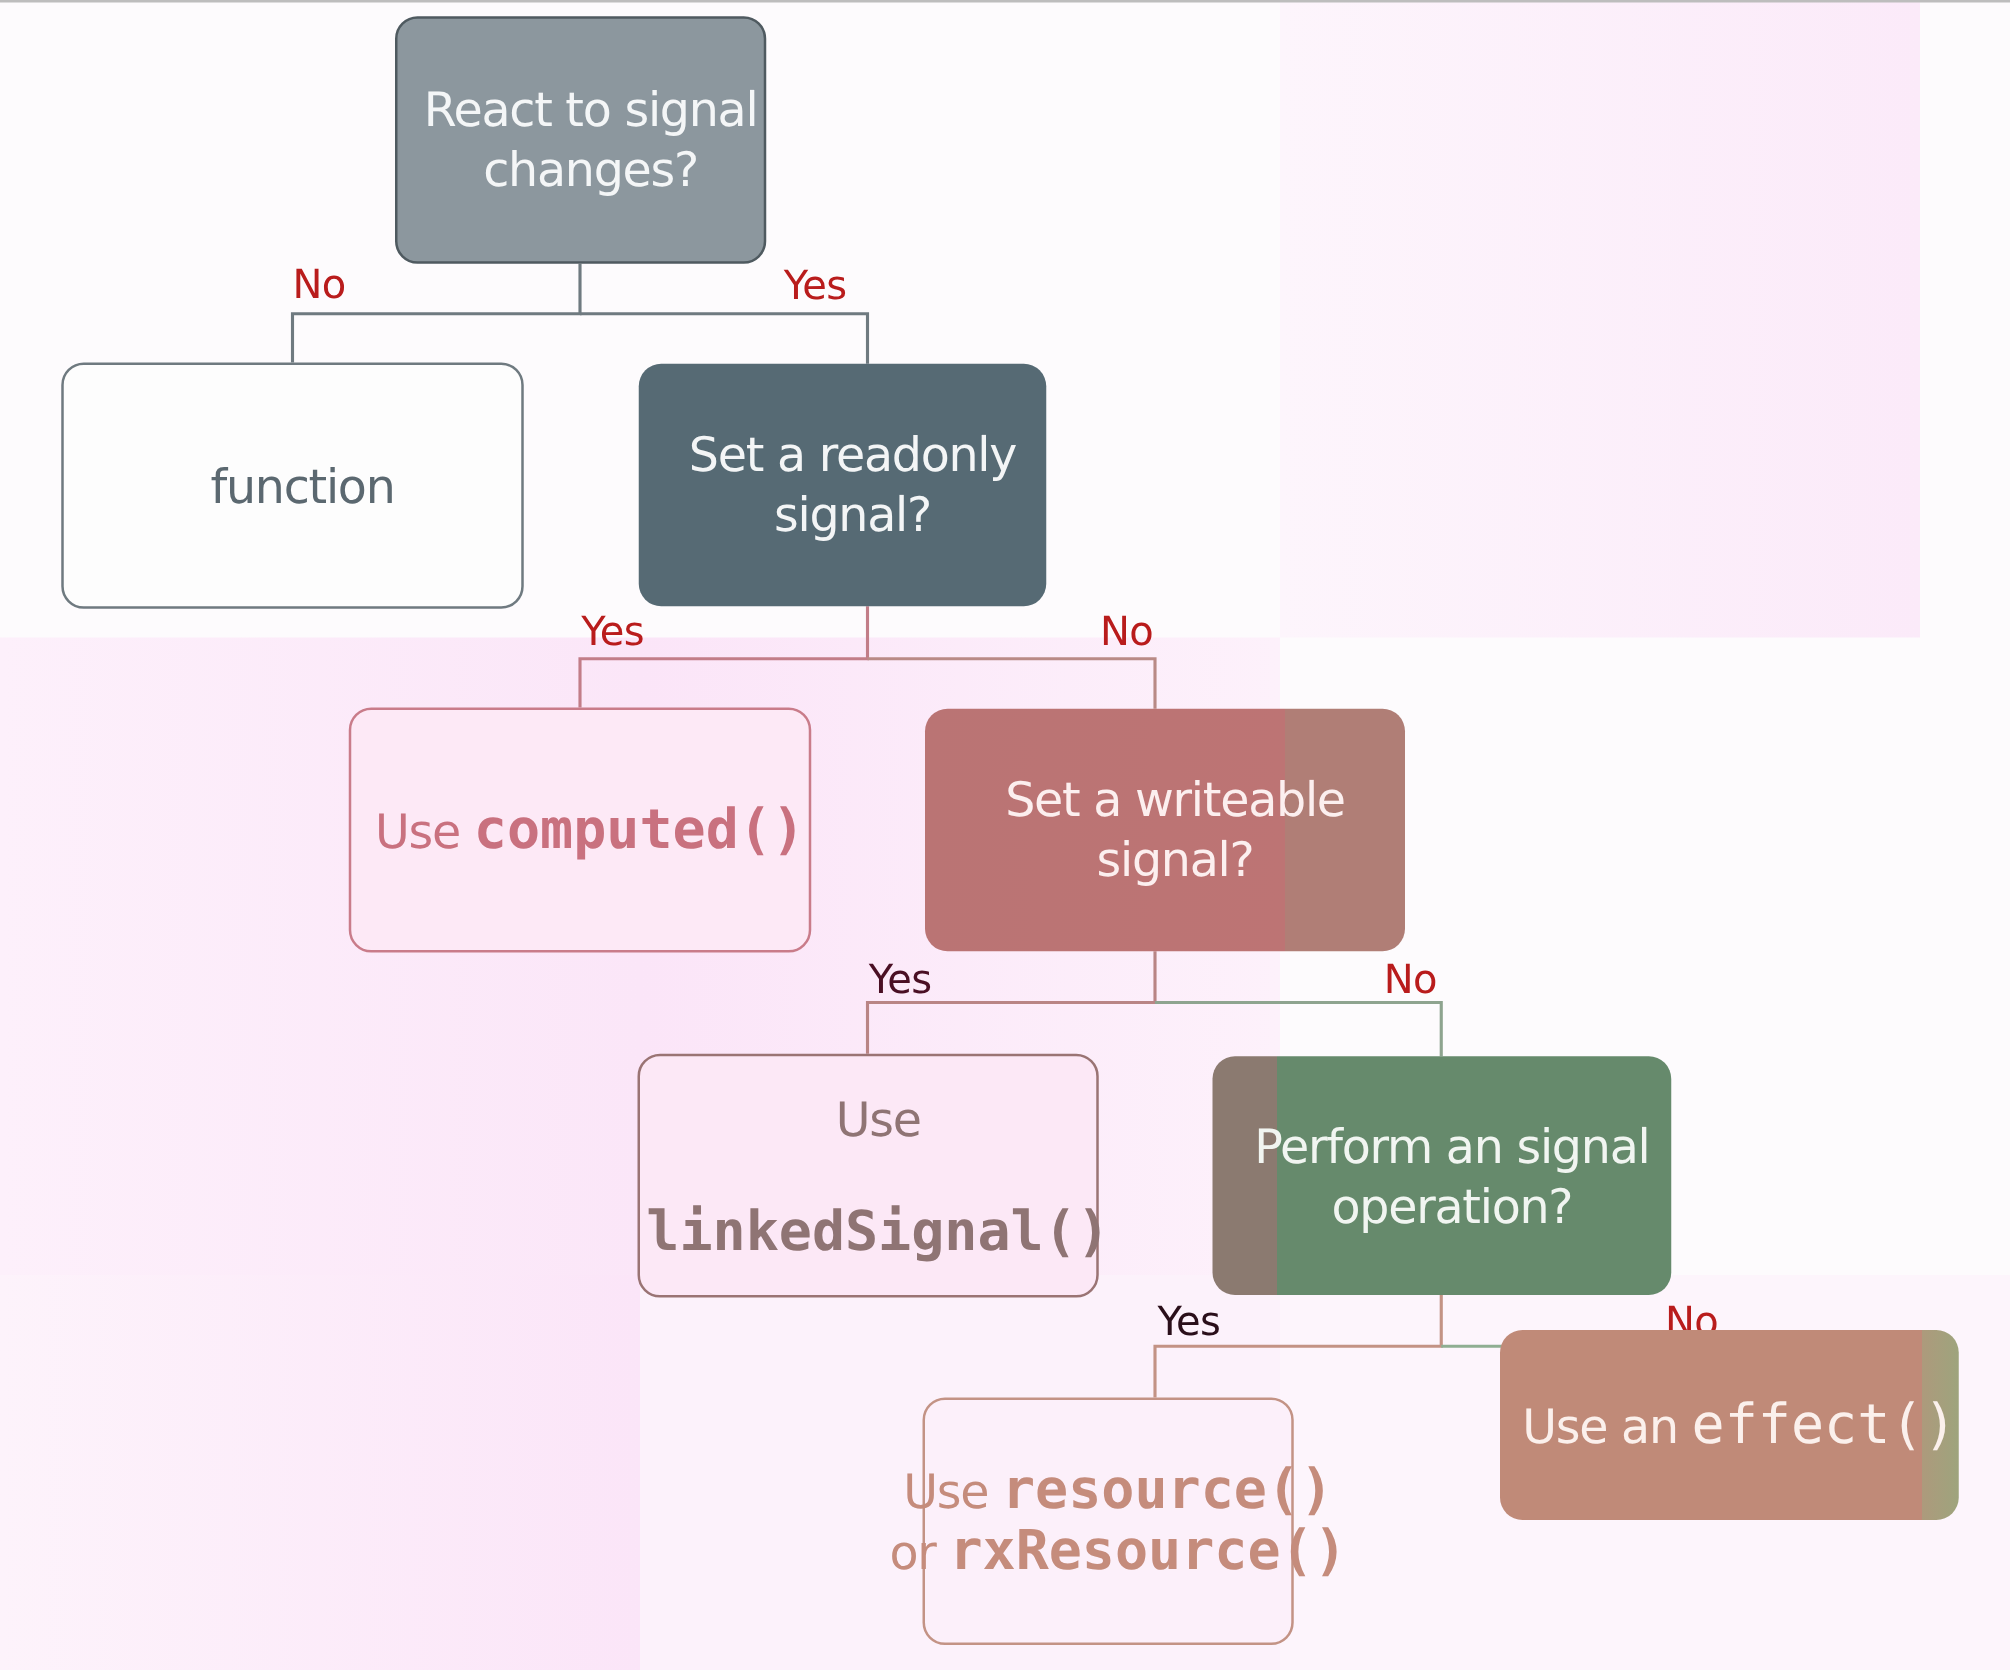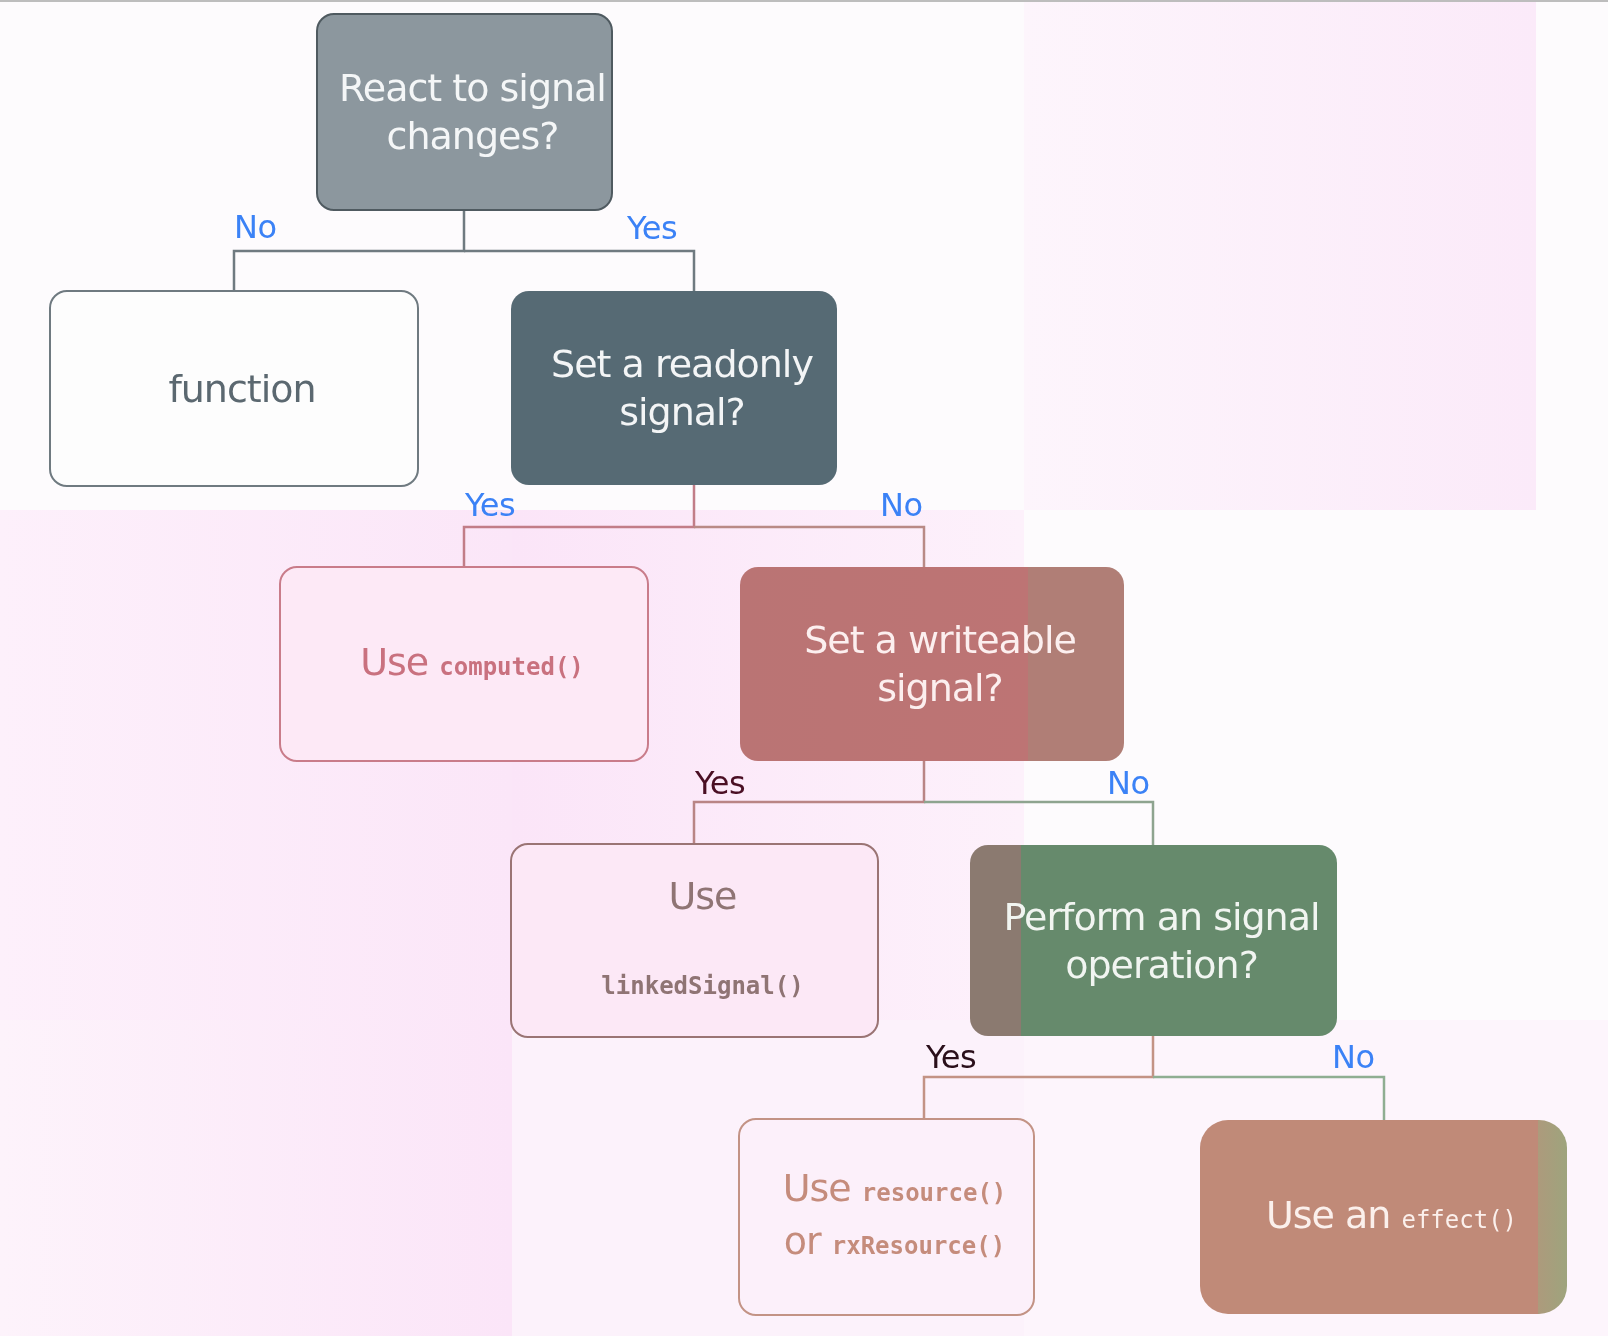--- a/index.html
+++ b/index.html
@@ -11,23 +11,23 @@
   .bg-tint { position: absolute; pointer-events: none; }
   .topline { position: absolute; left: 0; top: 0; width: 1608px; height: 2px; background: #bdbdbd; }
   svg.connectors { position: absolute; left: 0; top: 0; }
   .node {
     position: absolute; box-sizing: border-box; border-radius: 18px;
     display: flex; align-items: center; justify-content: center; text-align: center;
     font-size: 38px; line-height: 48px; letter-spacing: -1px; padding-left: 16px;
   }
   .node .lines { display: block; }
   .node .line { display: block; white-space: nowrap; }
-  .mono { font-family: "DejaVu Sans Mono", monospace; font-weight: bold; letter-spacing: 0; font-size: 24px; margin-top: 42px; }
+  .mono { font-family: "DejaVu Sans Mono", monospace; font-weight: bold; letter-spacing: 0; font-size: 44px; margin-top: 42px; }
   .branch {
-    position: absolute; font-size: 32px; color: #3b82f6; letter-spacing: -0.5px;
+    position: absolute; font-size: 32px; color: #b91c1c; letter-spacing: -0.5px;
     font-family: "DejaVu Sans", sans-serif;
   }
 </style>
 </head>
 <body>
 
 <div class="bg-tint" style="left:0;top:510px;width:512px;height:510px;background:linear-gradient(90deg,#fdf0fb,#fbe6f8);"></div>
 <div class="bg-tint" style="left:0;top:1020px;width:512px;height:316px;background:linear-gradient(90deg,#fdf3fb,#fbe5f8);"></div>
 <div class="bg-tint" style="left:512px;top:510px;width:512px;height:510px;background:linear-gradient(90deg,#fbe5f8,#fdf1fb);"></div>
 <div class="bg-tint" style="left:1024px;top:0;width:512px;height:510px;background:linear-gradient(90deg,#fdf5fc,#fbeaf9);"></div>
@@ -106,17 +106,17 @@
   </span>
 </div>
 
 <div class="node" style="left:738px;top:1118px;width:297px;height:198px;background:#fcf0fa;border:2.5px solid #c39385;color:#c58c7c;">
   <span class="lines">
     <span class="line"><span style="white-space:pre;">Use </span><span class="mono">resource()</span></span>
     <span class="line"><span style="white-space:pre;">or </span><span class="mono">rxResource()</span></span>
   </span>
 </div>
 
-<div class="node" style="left:1200px;top:1120px;width:367px;height:194px;background:linear-gradient(90deg,#c08a78 0%,#c08a78 92%,#ad9a7c 92%,#9ea47d 100%);color:#fbf0ec;border-radius:28px;">
+<div class="node" style="left:1200px;top:1064px;width:367px;height:152px;background:linear-gradient(90deg,#c08a78 0%,#c08a78 92%,#ad9a7c 92%,#9ea47d 100%);color:#fbf0ec;">
   <span class="line">
     <span style="white-space:pre;">Use an </span><span class="mono" style="font-weight:normal;">effect()</span>
   </span>
 </div>
 
 </body></html>

